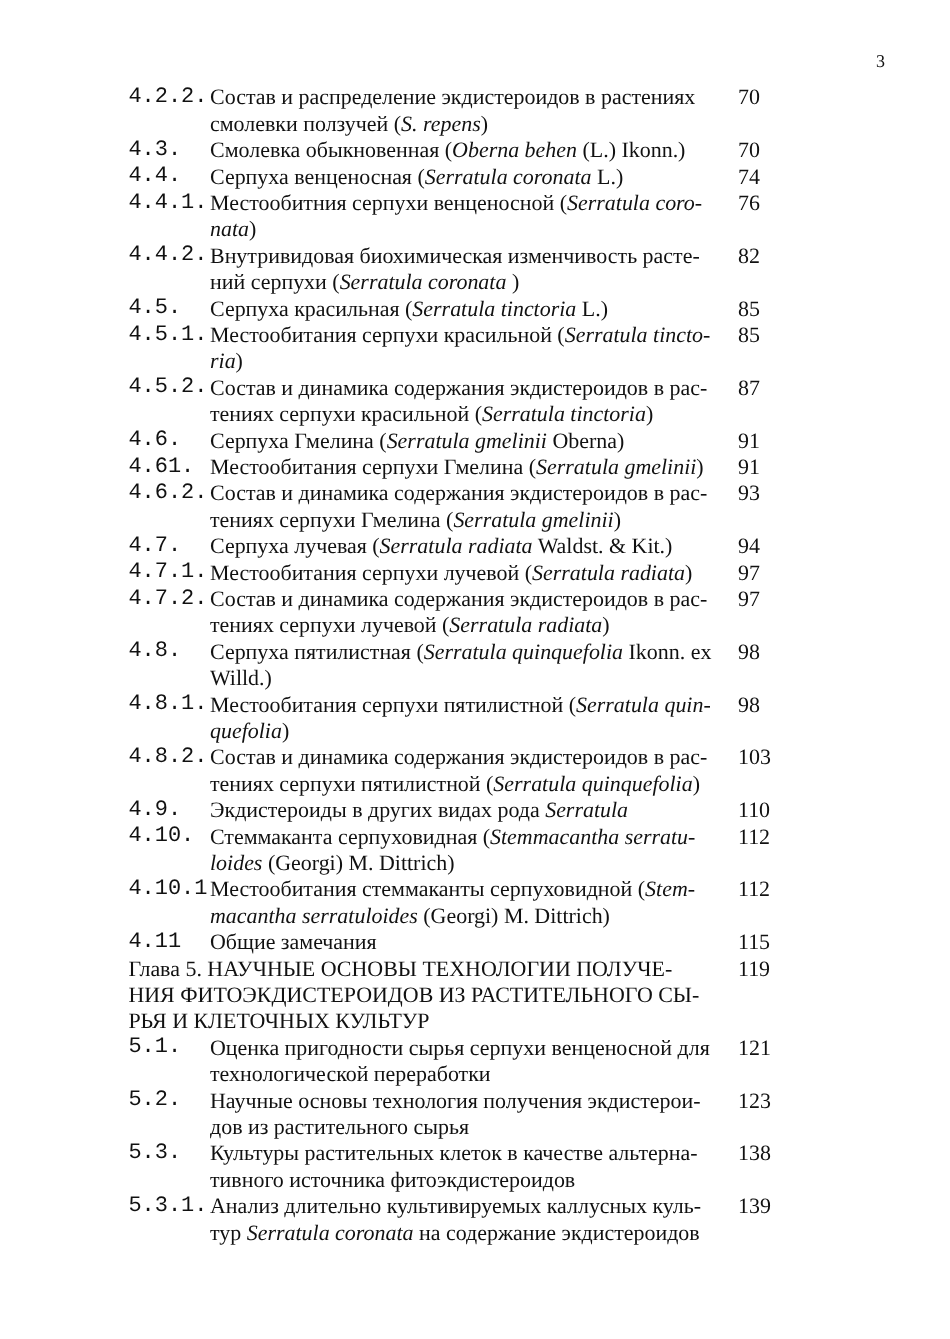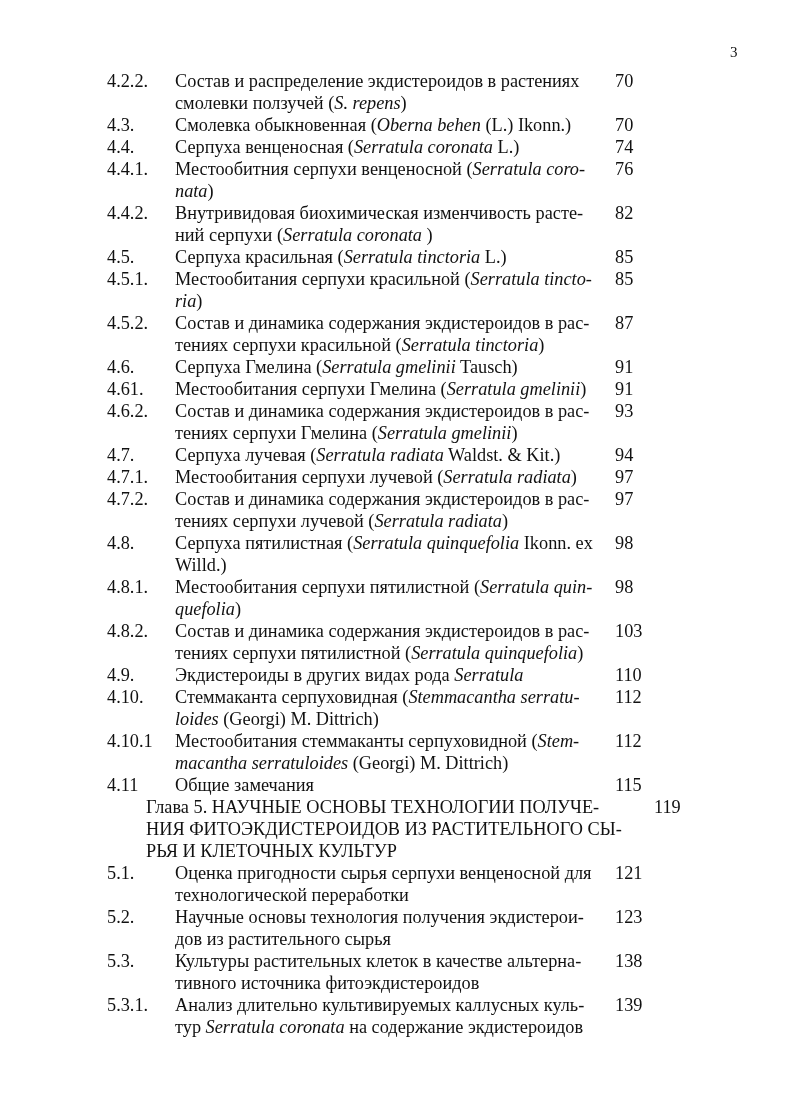--- a/index.html
+++ b/index.html
@@ -1,24 +1,24 @@
 <!DOCTYPE html>
 <html><head>
 <meta charset="utf-8">
 <style>
   html, body { margin: 0; padding: 0; background: #ffffff; }
   body { width: 792px; height: 1116px; position: relative; overflow: hidden;
          font-family: "Liberation Serif", serif; color: #111; }
   .page-num { position: absolute; top: 44px; left: 730px; font-size: 15px; }
   .toc { position: absolute; top: 70px; left: 107px; width: 590px; }
   .row { display: flex; font-size: 18.3px; line-height: 22px; }
-  .num { width: 68px; flex: none; }
+  .num { width: 68px; flex: none; font-family: Liberation Mono, monospace; }
   .txt { width: 440px; flex: none; }
   .pg { flex: 1; text-align: left; padding-right: 2px; }
-  .row.chapter .txt { width: 508px; margin-left: 39px; }
+  .row.chapter .txt { width: 508px; }
   i { font-style: italic; }
 </style>
 </head>
 <body>
 
 <div class="page-num">3</div>
 <div class="toc" id="toc">
     <div class="row">
       <span class="num">4.2.2.</span>
       <span class="txt"><span>Состав и распределение экдистероидов в растениях</span></span>
@@ -79,21 +79,21 @@
       <span class="txt"><span>Состав и динамика содержания экдистероидов в рас-</span></span>
       <span class="pg">87</span>
     </div>
     <div class="row">
       <span class="num"></span>
       <span class="txt"><span>тениях серпухи красильной (</span><i>Serratula tinctoria</i><span>)</span></span>
       <span class="pg"></span>
     </div>
     <div class="row">
       <span class="num">4.6.</span>
-      <span class="txt"><span>Серпуха Гмелина (</span><i>Serratula gmelinii</i><span> Tausch)</span></span>
+      <span class="txt"><span>Серпуха Гмелина (</span><i>Serratula gmelinii</i><span> Oberna)</span></span>
       <span class="pg">91</span>
     </div>
     <div class="row">
       <span class="num">4.61.</span>
       <span class="txt"><span>Местообитания серпухи Гмелина (</span><i>Serratula gmelinii</i><span>)</span></span>
       <span class="pg">91</span>
     </div>
     <div class="row">
       <span class="num">4.6.2.</span>
       <span class="txt"><span>Состав и динамика содержания экдистероидов в рас-</span></span>

